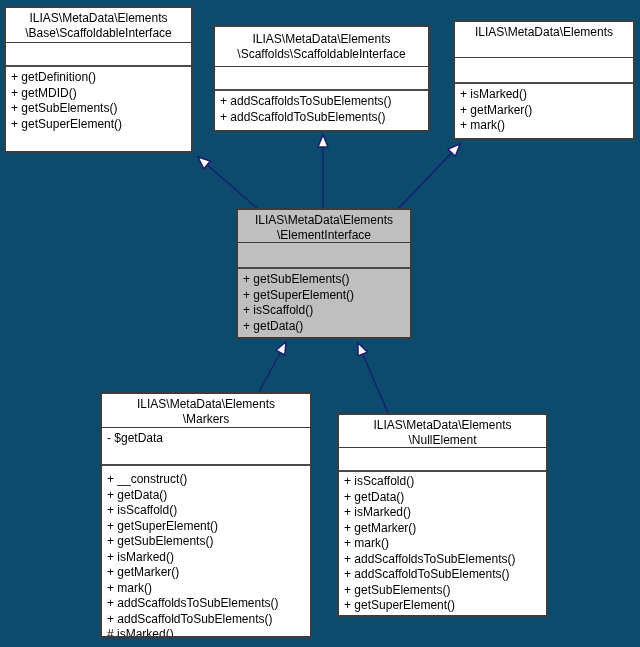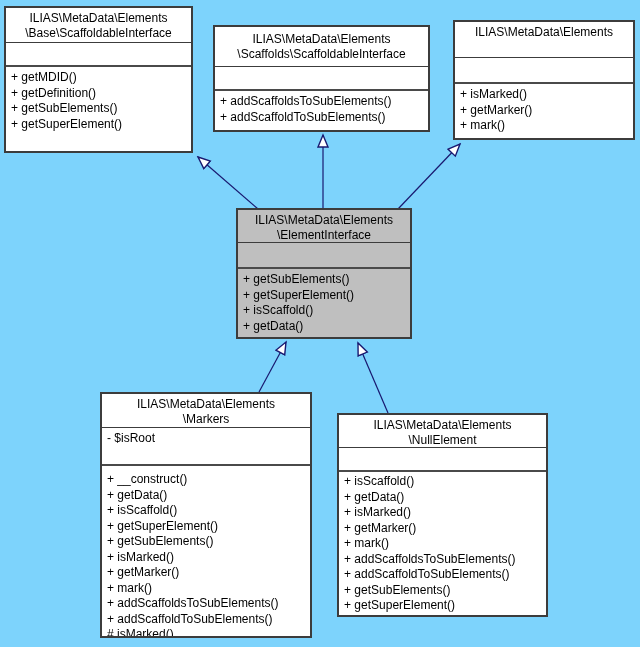--- a/index.html
+++ b/index.html
@@ -1,20 +1,20 @@
 <!DOCTYPE html>
 <html><head>
 <meta charset="utf-8">
 <style>
   html, body { margin: 0; padding: 0; background: #ffffff; }
   .canvas {
     position: relative;
     width: 640px;
     height: 647px;
-    background: #7dd3fc;
+    background: #0c4a6e;
     font-family: "Liberation Sans", sans-serif;
     overflow: hidden;
   }
   .uml-box {
     position: absolute;
     background: #ffffff;
     border: 2px solid #3c3c3c;
     box-sizing: border-box;
     display: flex;
     flex-direction: column;
@@ -75,22 +75,22 @@
     </g>
   </svg>
 
   <div class="uml-box" style="left:4px; top:6px; width:189px; height:147px;">
     <div class="uml-title" style="height:35px;">
       <div>ILIAS\MetaData\Elements</div>
       <div>\Base\ScaffoldableInterface</div>
     </div>
     <div class="uml-attrs" style="height:24px;"></div>
     <div class="uml-methods">
+        <div class="member">+ getDefinition()</div>
         <div class="member">+ getMDID()</div>
-        <div class="member">+ getDefinition()</div>
         <div class="member">+ getSubElements()</div>
         <div class="member">+ getSuperElement()</div>
       </div>
   </div>
 
   <div class="uml-box" style="left:213px; top:25px; width:217px; height:107px;">
     <div class="uml-title" style="height:40px; padding-top:5px;">
       <div>ILIAS\MetaData\Elements</div>
       <div>\Scaffolds\ScaffoldableInterface</div>
     </div>
@@ -126,21 +126,21 @@
         <div class="member">+ getData()</div>
       </div>
   </div>
 
   <div class="uml-box" style="left:100px; top:392px; width:212px; height:246px;">
     <div class="uml-title" style="height:34px;">
       <div>ILIAS\MetaData\Elements</div>
       <div>\Markers</div>
     </div>
     <div class="uml-attrs" style="height:38px;">
-        <div class="member">- $isRoot</div>
+        <div class="member">- $getData</div>
       </div>
     <div class="uml-methods" style="padding-top:6px;">
         <div class="member">+ __construct()</div>
         <div class="member">+ getData()</div>
         <div class="member">+ isScaffold()</div>
         <div class="member">+ getSuperElement()</div>
         <div class="member">+ getSubElements()</div>
         <div class="member">+ isMarked()</div>
         <div class="member">+ getMarker()</div>
         <div class="member">+ mark()</div>

